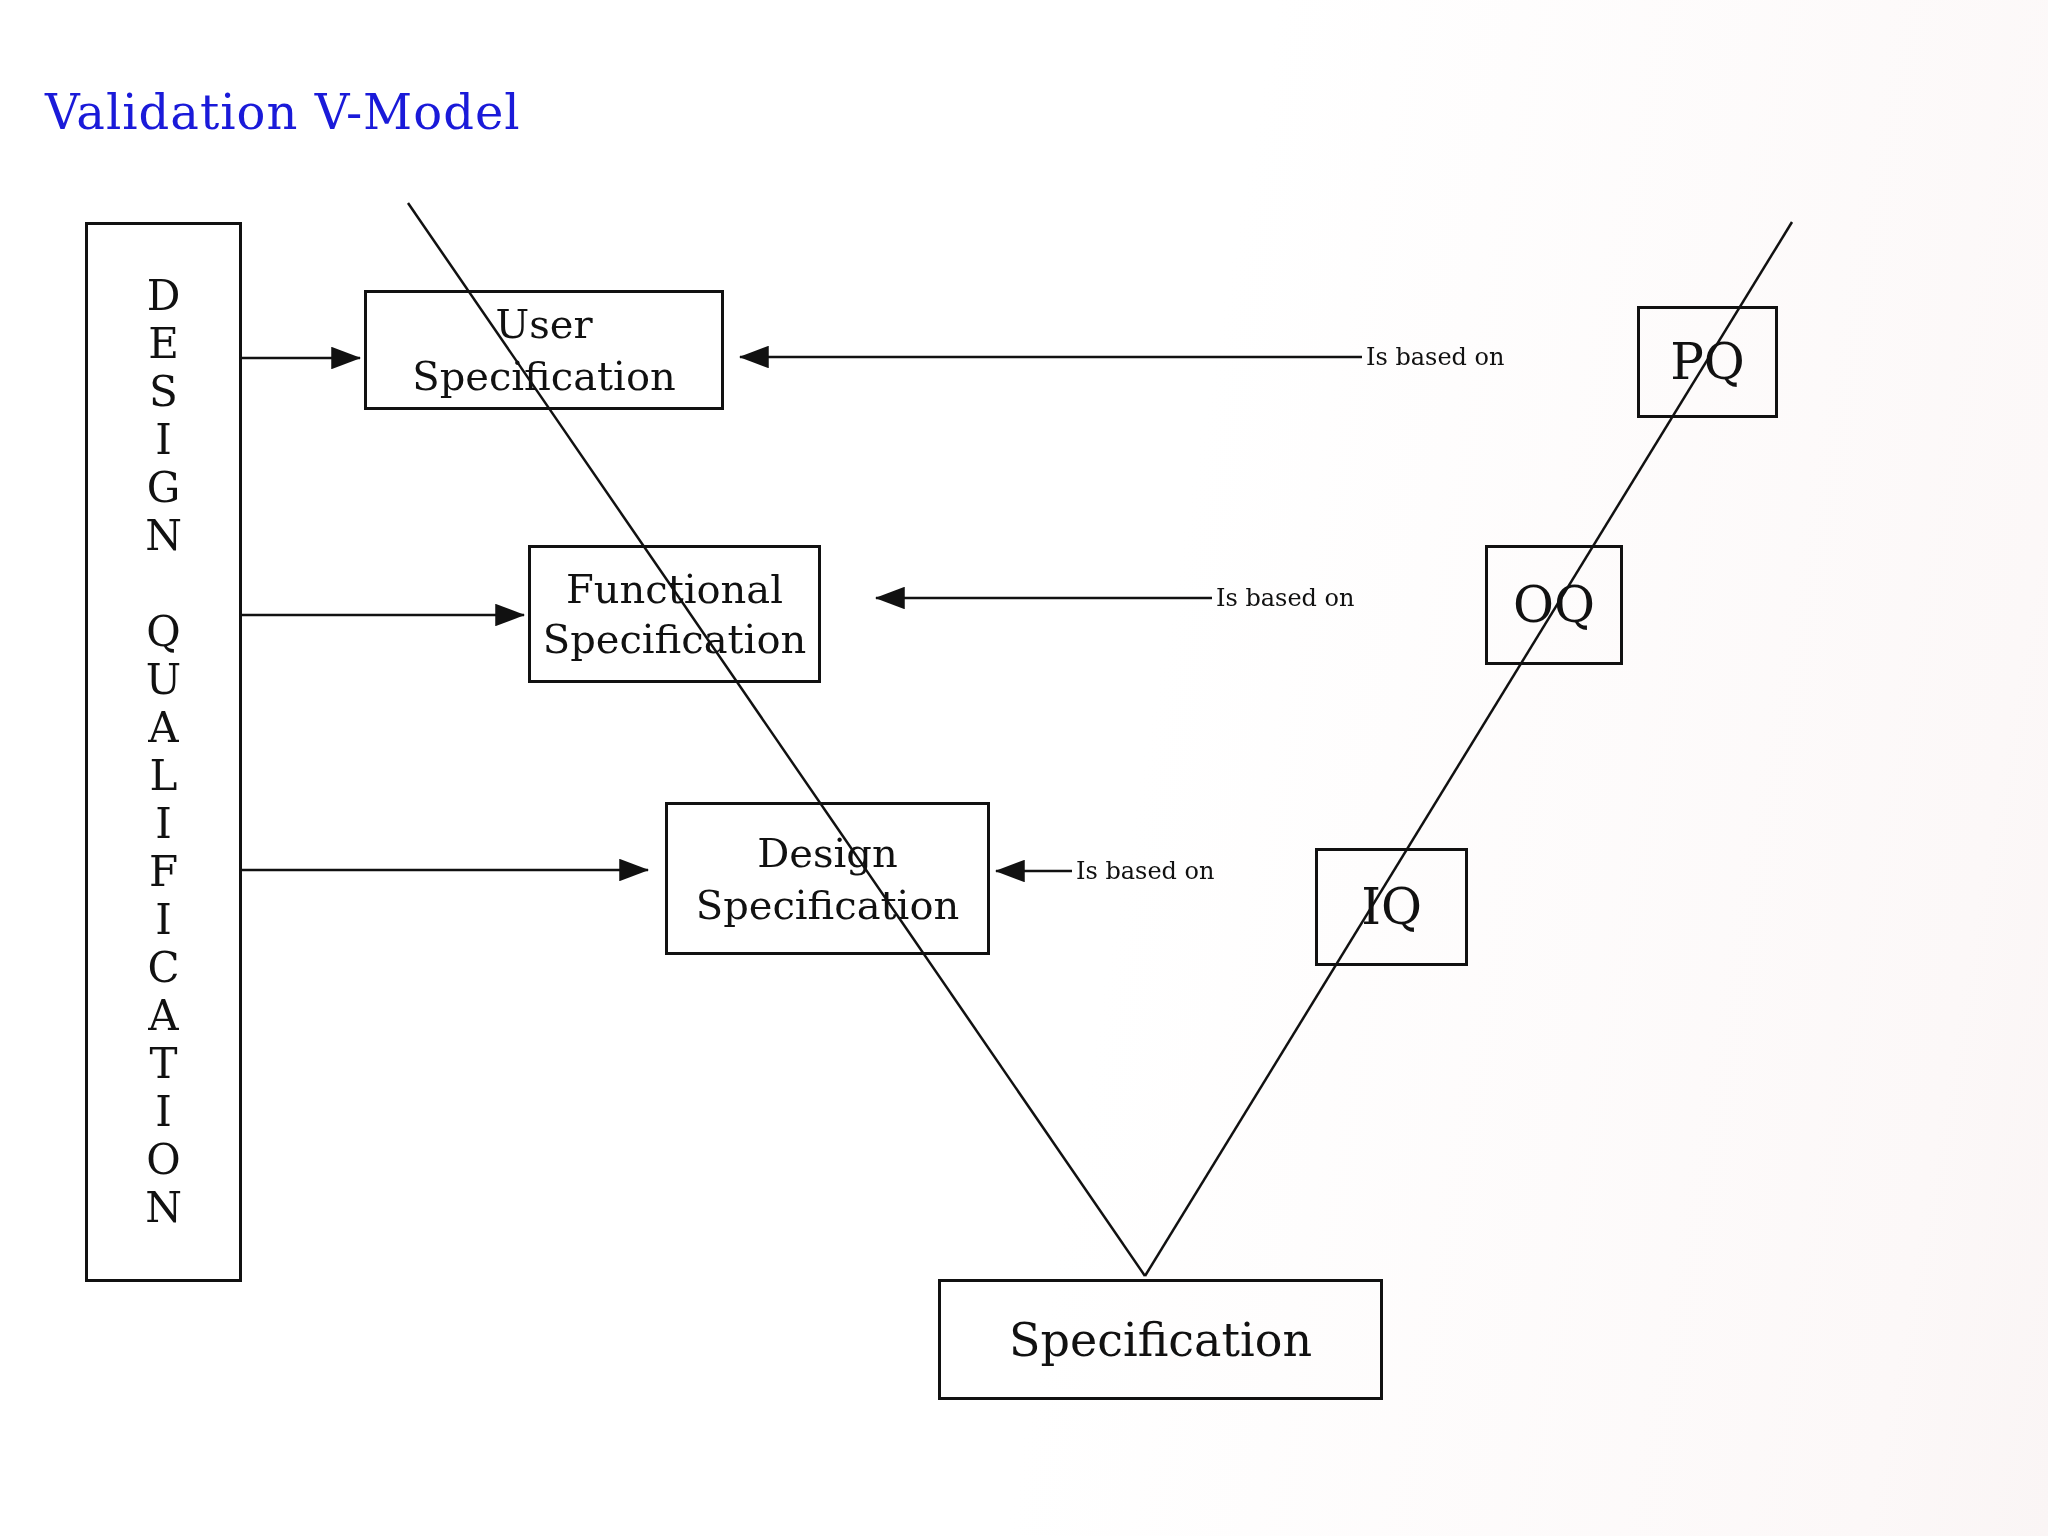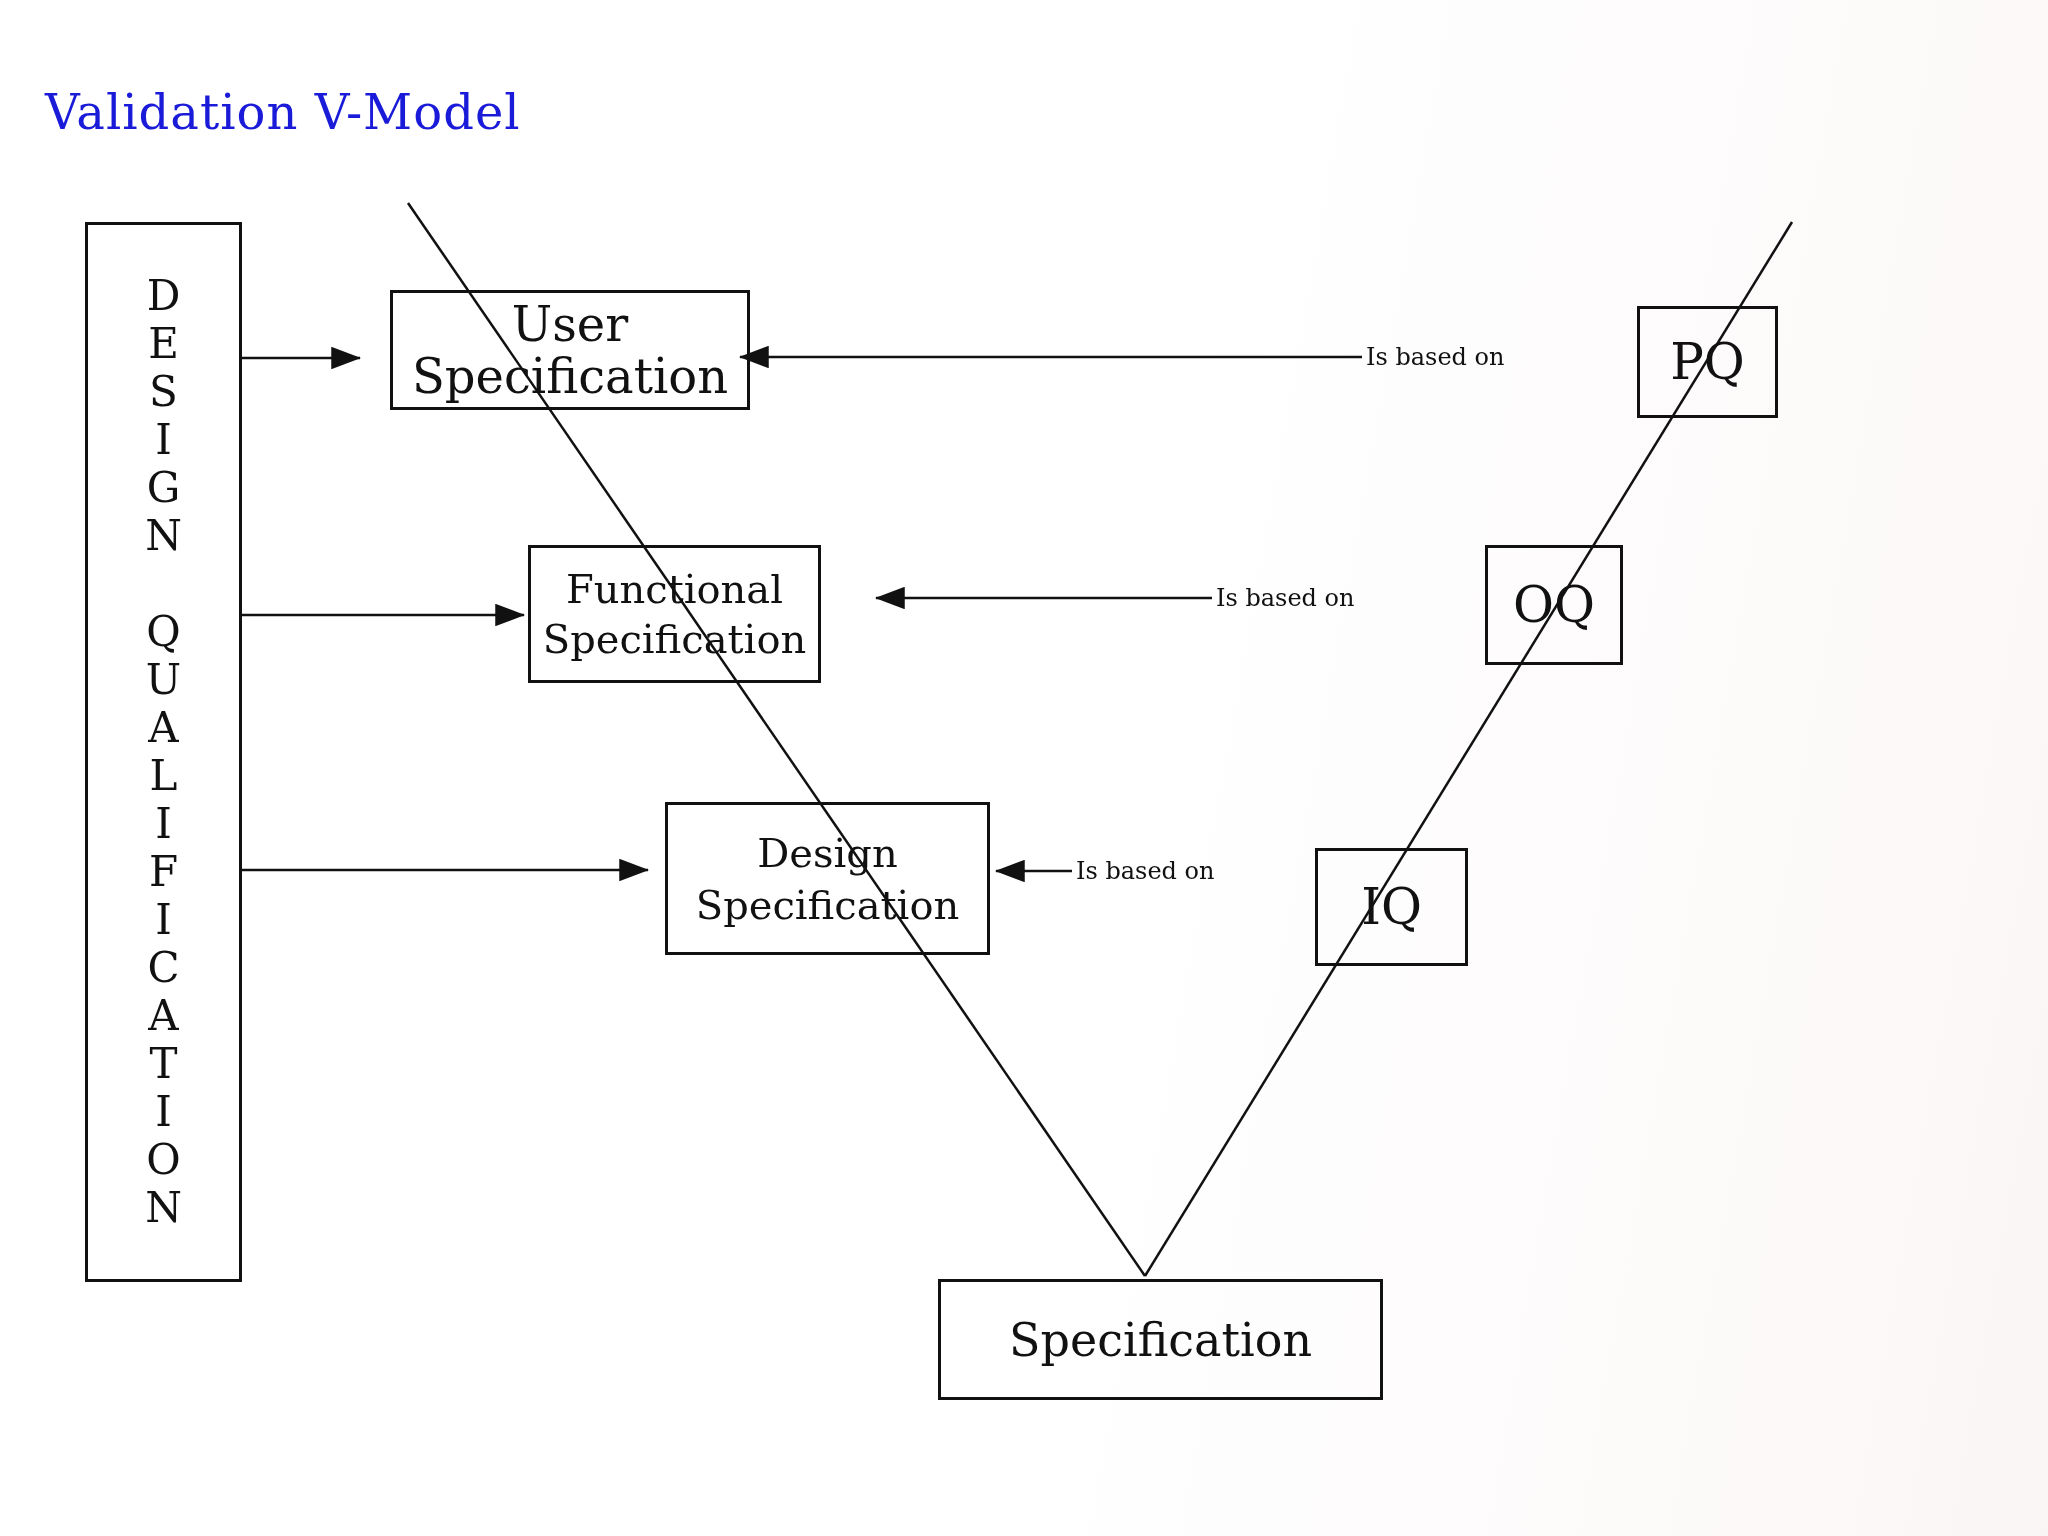--- a/index.html
+++ b/index.html
@@ -15,21 +15,21 @@
   }
   .box {
     position:absolute; box-sizing:border-box; border:3px solid #111111;
     display:flex; align-items:center; justify-content:center;
     text-align:center; background:transparent;
   }
   .dq { left:85px; top:222px; width:157px; height:1060px;
         flex-direction:column; gap:48px; }
   .vword { white-space:pre-line; font-size:42px; line-height:48px; }
   .spec  { white-space:pre-line; }
-  .user-spec   { left:390px; top:290px; width:360px; height:120px; font-size:48px; line-height:52px; }
+  .user-spec   { left:364px; top:290px; width:360px; height:120px; font-size:40px; line-height:52px; }
   .func-spec   { left:528px; top:545px; width:293px; height:138px; font-size:40px; line-height:50px; }
   .design-spec { left:665px; top:802px; width:325px; height:153px; font-size:40px; line-height:52px; }
   .impl        { left:938px; top:1279px; width:445px; height:121px; font-size:46px; }
   .pq { left:1637px; top:306px; width:141px; height:112px; font-size:50px; }
   .oq { left:1485px; top:545px; width:138px; height:120px; font-size:50px; }
   .iq { left:1315px; top:820px; width:153px; height:118px; font-size:50px;margin-top:28px; }
   .edge-label {
     position:absolute; font-size:24px; line-height:46px; white-space:nowrap;
   }
   .lbl1 { left:1366px; top:334px; }

